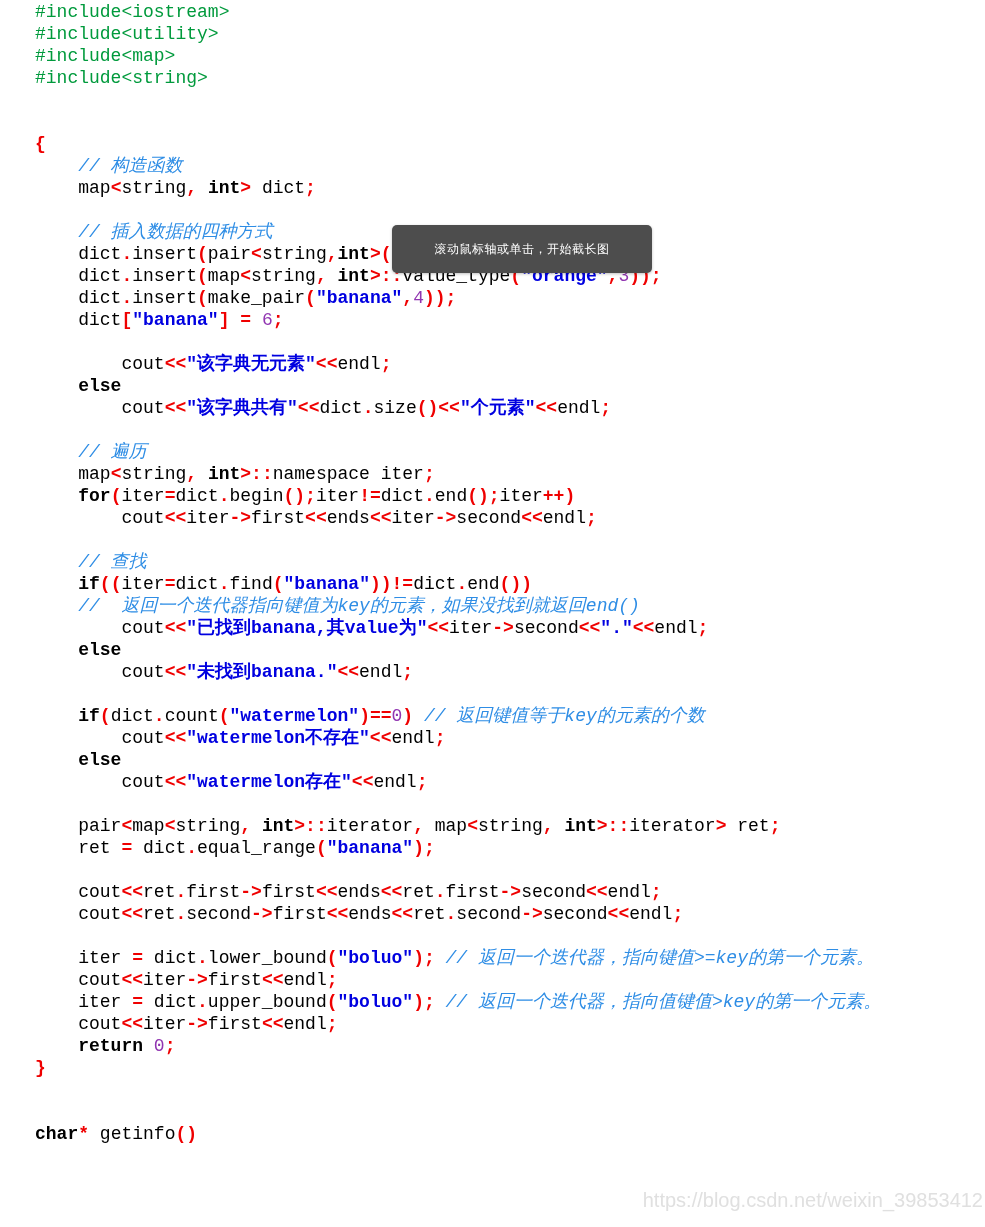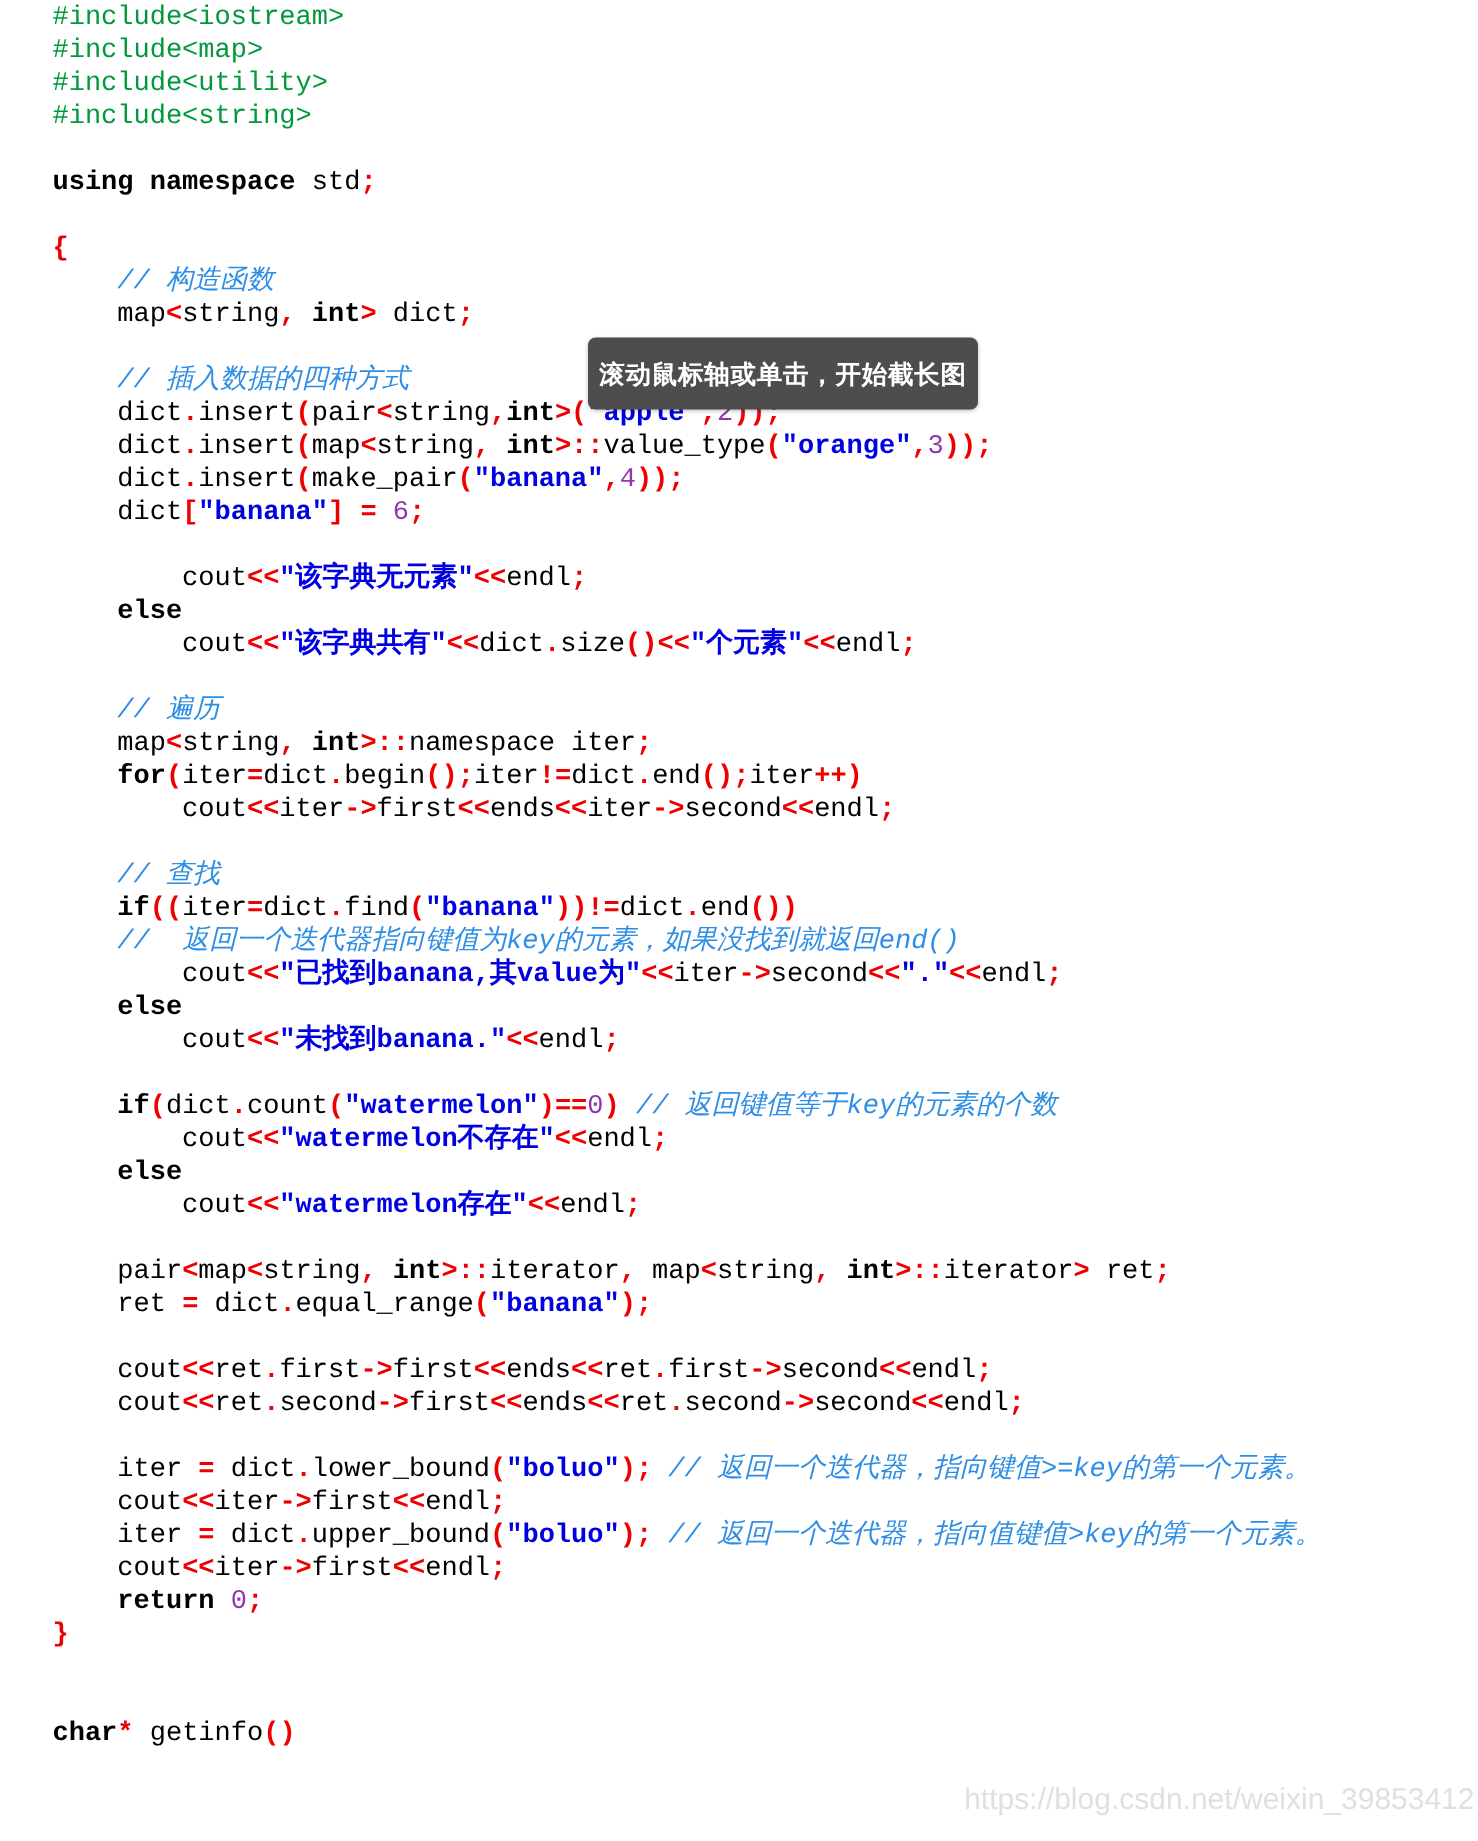--- a/index.html
+++ b/index.html
@@ -41,51 +41,49 @@
   #capture-tooltip {
     position: absolute;
     left: 362px;
     top: 225px;
     width: 260px;
     height: 48px;
     background: var(--tooltip_bg, #4d4d4d);
     color: var(--tooltip_text, #ffffff);
     border-radius: 5px;
     font-family: "Liberation Sans", "DejaVu Sans", sans-serif;
-    font-size: 17px;
+    font-size: 12px;
     display: flex;
     align-items: center;
     justify-content: center;
     letter-spacing: 0.5px;
     box-shadow: 0 1px 3px rgba(0,0,0,0.25);
     z-index: 10;
-    font-weight: bold;
   }
   #watermark {
     position: absolute;
     right: 32px;
     top: 1189px;
     font-family: "Liberation Sans", "DejaVu Sans", sans-serif;
     font-size: 20px;
     color: var(--watermark, #e3e3e3);
     z-index: 5;
     white-space: nowrap;
   }
 </style>
 </head>
 <body>
 
 <div id="screen">
   <div id="code-block">
       <div class="code-line"><span class="tok-pre">#include&lt;iostream&gt;</span></div>
+      <div class="code-line"><span class="tok-pre">#include&lt;utility&gt;</span></div>
       <div class="code-line"><span class="tok-pre">#include&lt;map&gt;</span></div>
-      <div class="code-line"><span class="tok-pre">#include&lt;utility&gt;</span></div>
       <div class="code-line"><span class="tok-pre">#include&lt;string&gt;</span></div>
       <div class="code-line"></div>
-      <div class="code-line"><span class="tok-kw">using namespace</span><span class="tok-pl"> std</span><span class="tok-op">;</span></div>
       <div class="code-line"></div>
       <div class="code-line"><span class="tok-op">{</span></div>
       <div class="code-line"><span class="tok-pl">    </span><span class="tok-com">// 构造函数</span></div>
       <div class="code-line"><span class="tok-pl">    map</span><span class="tok-op">&lt;</span><span class="tok-pl">string</span><span class="tok-op">,</span><span class="tok-pl"> </span><span class="tok-kw">int</span><span class="tok-op">&gt;</span><span class="tok-pl"> dict</span><span class="tok-op">;</span></div>
       <div class="code-line"></div>
       <div class="code-line"><span class="tok-pl">    </span><span class="tok-com">// 插入数据的四种方式</span></div>
       <div class="code-line"><span class="tok-pl">    dict</span><span class="tok-op">.</span><span class="tok-pl">insert</span><span class="tok-op">(</span><span class="tok-pl">pair</span><span class="tok-op">&lt;</span><span class="tok-pl">string</span><span class="tok-op">,</span><span class="tok-kw">int</span><span class="tok-op">&gt;(</span><span class="tok-str">"apple"</span><span class="tok-op">,</span><span class="tok-num">2</span><span class="tok-op">));</span></div>
       <div class="code-line"><span class="tok-pl">    dict</span><span class="tok-op">.</span><span class="tok-pl">insert</span><span class="tok-op">(</span><span class="tok-pl">map</span><span class="tok-op">&lt;</span><span class="tok-pl">string</span><span class="tok-op">,</span><span class="tok-pl"> </span><span class="tok-kw">int</span><span class="tok-op">&gt;::</span><span class="tok-pl">value_type</span><span class="tok-op">(</span><span class="tok-str">"orange"</span><span class="tok-op">,</span><span class="tok-num">3</span><span class="tok-op">));</span></div>
       <div class="code-line"><span class="tok-pl">    dict</span><span class="tok-op">.</span><span class="tok-pl">insert</span><span class="tok-op">(</span><span class="tok-pl">make_pair</span><span class="tok-op">(</span><span class="tok-str">"banana"</span><span class="tok-op">,</span><span class="tok-num">4</span><span class="tok-op">));</span></div>
       <div class="code-line"><span class="tok-pl">    dict</span><span class="tok-op">[</span><span class="tok-str">"banana"</span><span class="tok-op">]</span><span class="tok-pl"> </span><span class="tok-op">=</span><span class="tok-pl"> </span><span class="tok-num">6</span><span class="tok-op">;</span></div>

